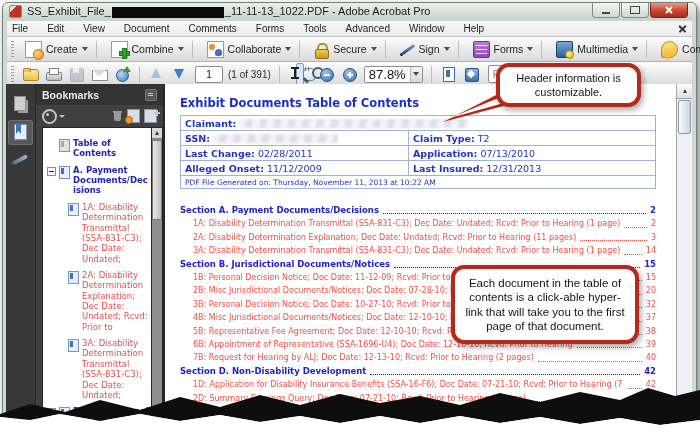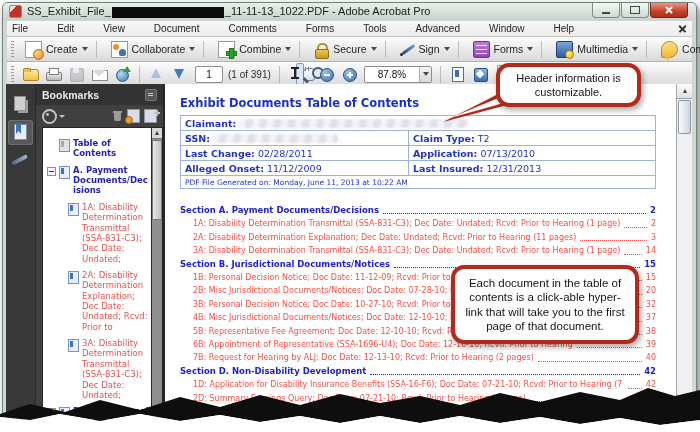--- a/index.html
+++ b/index.html
@@ -22,21 +22,21 @@
   .win-btn.min,.win-btn.max{width:26px;}
   .win-btn.close{width:36px;background:linear-gradient(#eb9783,#c6402c 60%,#a92f1d);border-color:#7e2417;}
   .glyph-min{width:8px;height:2px;background:#3c4a42;margin-top:5px;}
   .glyph-max{width:8px;height:6px;border:1.5px solid #3c4a42;}
   .glyph-x1,.glyph-x2{position:absolute;left:50%;top:50%;width:9px;height:2px;background:#fff;border-radius:1px;}
   .glyph-x1{transform:translate(-50%,-50%) rotate(45deg);}
   .glyph-x2{transform:translate(-50%,-50%) rotate(-45deg);}
 
   .menubar{position:relative;height:15px;margin:0 3px;background:linear-gradient(#f7f7f7,#ececec);
            border:1px solid #d2d2d2;border-bottom:1px solid #c4c4c4;display:flex;align-items:center;padding:0 5px;}
-  .menu-items{display:flex;gap:29px;}
+  .menu-items{display:flex;gap:19px;}
   .menu-item{font-size:10px;color:#222;cursor:default;}
   .menubar-close{position:absolute;right:5px;top:3px;width:9px;height:9px;}
   .menubar-close::before,.menubar-close::after{content:"";position:absolute;left:0;top:4px;width:9px;height:1.6px;background:#333;}
   .menubar-close::before{transform:rotate(45deg);} .menubar-close::after{transform:rotate(-45deg);}
 
   
   .toolbar1,.toolbar2{position:relative;height:24px;margin:0 3px;background:linear-gradient(#fdfdfd,#e9e9e9 55%,#dadada);
            border-left:1px solid #d2d2d2;border-right:1px solid #d2d2d2;border-bottom:1px solid #b3b3b3;
            display:flex;align-items:center;padding:0 4px;gap:2px;}
   .grip{width:3px;height:16px;margin-right:4px;flex:none;
@@ -112,21 +112,21 @@
   .page-scroll-icon::after{content:"";position:absolute;left:6px;top:4px;width:4px;height:7px;background:#3f6fb0;}
   .fit-width-icon::before{content:"";position:absolute;left:2px;top:2px;width:12px;height:12px;background:linear-gradient(#8fb4e0,#3f6fb0);border:1px solid #28507f;border-radius:2px;}
   .fit-width-icon::after{content:"";position:absolute;left:5px;top:5px;width:6px;height:6px;background:#fff;transform:rotate(45deg);}
 
   .page-num-box{width:26px;height:15px;background:#fff;border:1px solid #8d8d8d;border-radius:2px;
         font-size:10px;color:#111;text-align:center;line-height:15px;margin:0 3px;}
   .page-count{font-size:10px;color:#2b2b2b;margin-right:2px;white-space:nowrap;}
   .tool-toggle{padding:1px;border:1px solid transparent;border-radius:2px;}
   .tool-toggle.pressed{background:#dbe7f6;border-color:#7a9cc6;}
   .zoom-combo{display:flex;align-items:center;height:15px;background:#fff;border:1px solid #8d8d8d;border-radius:2px;margin:0 2px;}
-  .zoom-combo .val{font-size:10px;color:#111;padding:0 13px;}
+  .zoom-combo .val{font-size:13px;color:#111;padding:0 4px;}
   .combo-caret{width:11px;height:15px;background:linear-gradient(#f4f4f4,#d8d8d8);border-left:1px solid #b0b0b0;
         display:flex;align-items:center;justify-content:center;}
   .find-box{display:flex;align-items:center;width:86px;height:16px;background:#fff;border:1px solid #8d8d8d;border-radius:2px;margin-left:4px;}
   .find-box .ph{flex:1;font-size:10px;color:#8a8a8a;padding-left:4px;}
 
   
   .content{position:absolute;left:3px;right:4px;top:81px;bottom:0;display:flex;background:#3c3c3c;}
   .nav-strip{width:29px;background:#383838;border-right:1px solid #2a2a2a;flex:none;padding-top:5px;}
   .strip-btn{width:25px;height:25px;margin:3px auto;border-radius:3px;position:relative;}
   .strip-btn.selected{background:#585858;box-shadow:inset 0 0 0 1px #6d6d6d;}
@@ -264,29 +264,29 @@
       <div style="display:flex;align-items:center;">
 
           <div class="tb-button">
             <span class="tb-icon create-icon"></span>
             <span class="tb-label">Create</span>
             <span class="caret"></span>
             <span class="tsep"></span>
           </div>
 
           <div class="tb-button">
+            <span class="tb-icon combine-icon"></span>
+            <span class="tb-label">Combine</span>
+            <span class="caret"></span>
+            <span class="tsep"></span>
+          </div>
+
+          <div class="tb-button">
             <span class="tb-icon collaborate-icon"></span>
             <span class="tb-label">Collaborate</span>
-            <span class="caret"></span>
-            <span class="tsep"></span>
-          </div>
-
-          <div class="tb-button">
-            <span class="tb-icon combine-icon"></span>
-            <span class="tb-label">Combine</span>
             <span class="caret"></span>
             <span class="tsep"></span>
           </div>
 
           <div class="tb-button">
             <span class="tb-icon secure-icon"></span>
             <span class="tb-label">Secure</span>
             <span class="caret"></span>
             <span class="tsep"></span>
           </div>
@@ -465,21 +465,21 @@
                 <span class="hdr-label">Alleged Onset:</span>
                 <span>11/12/2009</span>
               </div>
               <div class="hdr-cell c2">
                 <span class="hdr-label">Last Insured:</span>
                 <span>12/31/2013</span>
               </div>
             </div>
             <div class="hdr-row single">
               <div class="hdr-cell gen-line">
-                <span>PDF File Generated on: Monday, June 11, 2013 at 10:22 AM</span>
+                <span>PDF File Generated on: Thursday, November 11, 2013 at 10:22 AM</span>
               </div>
             </div>
           </div>
 
           <div class="toc">
 
               <div class="toc-row section">
                 <span class="toc-text">Section A. Payment Documents/Decisions</span>
                 <span class="leader"></span>
                 <span class="toc-page">2</span>

